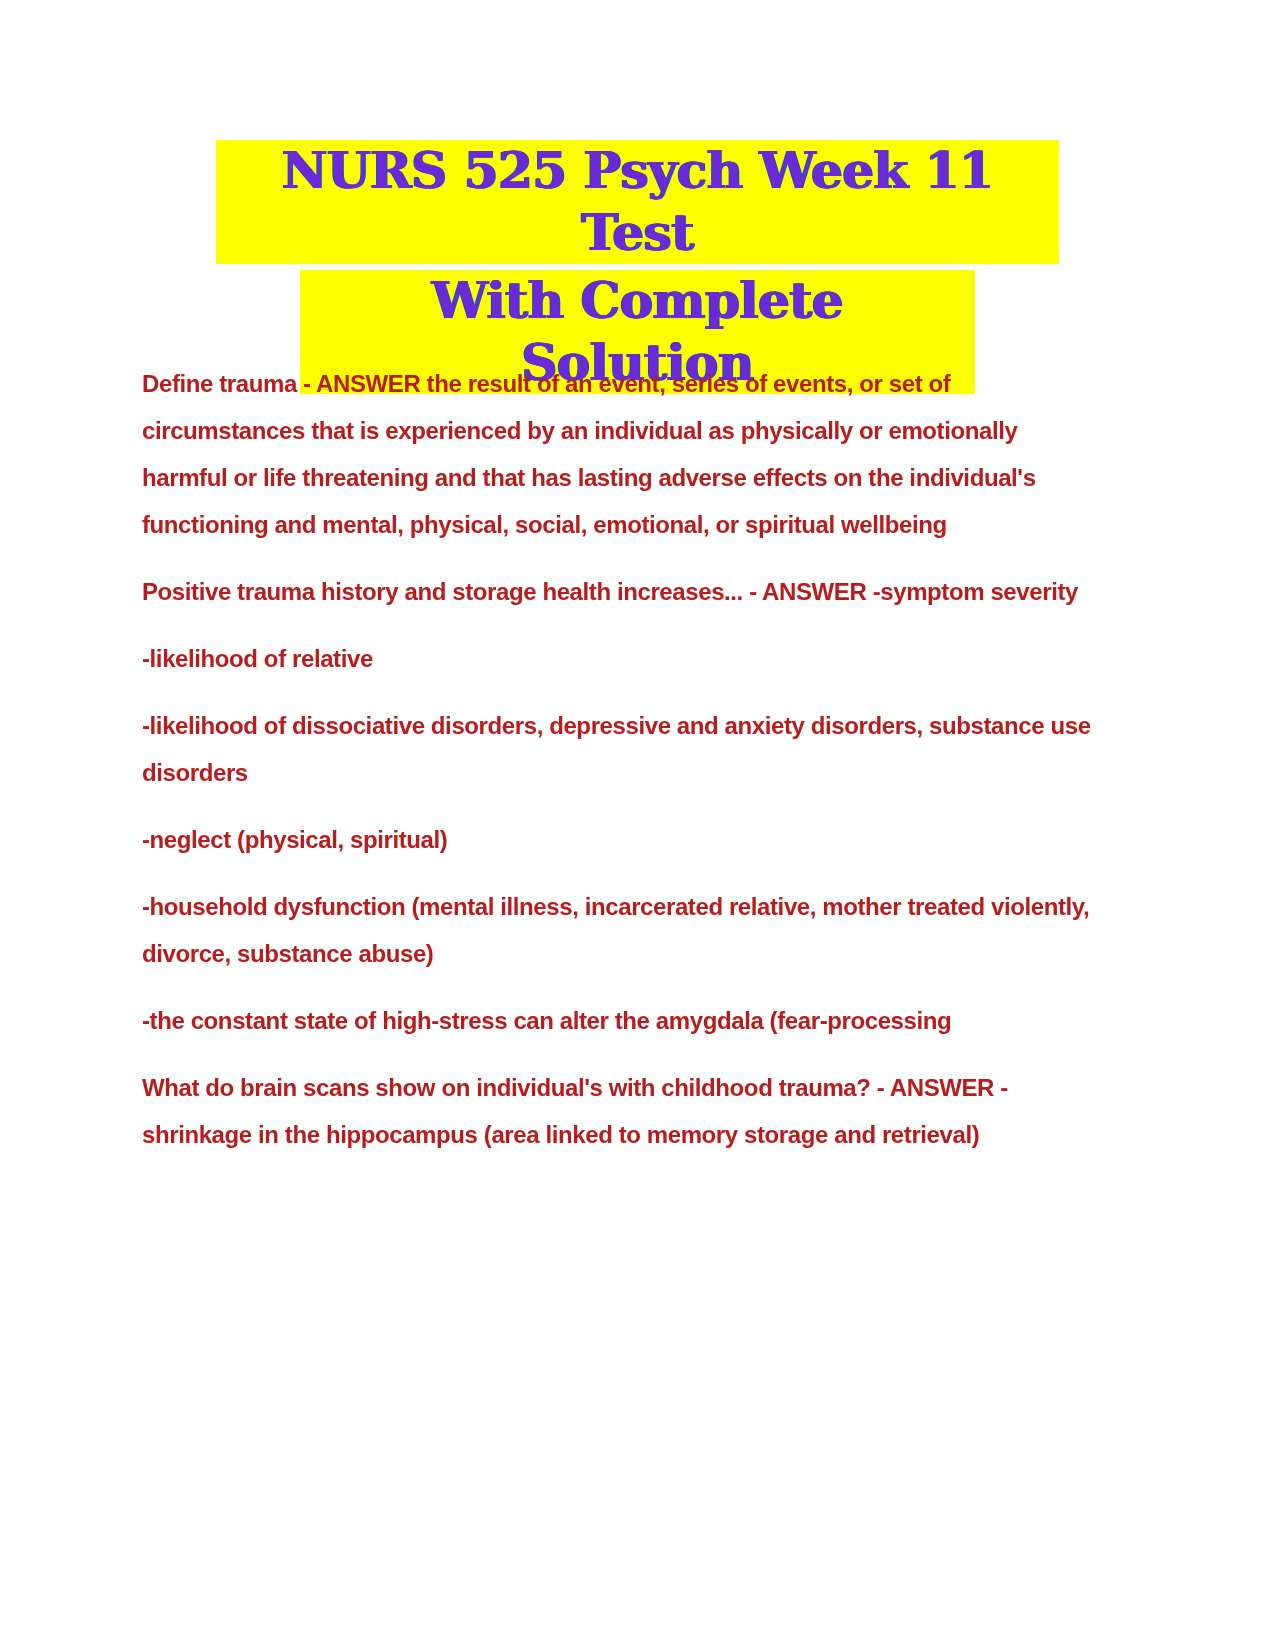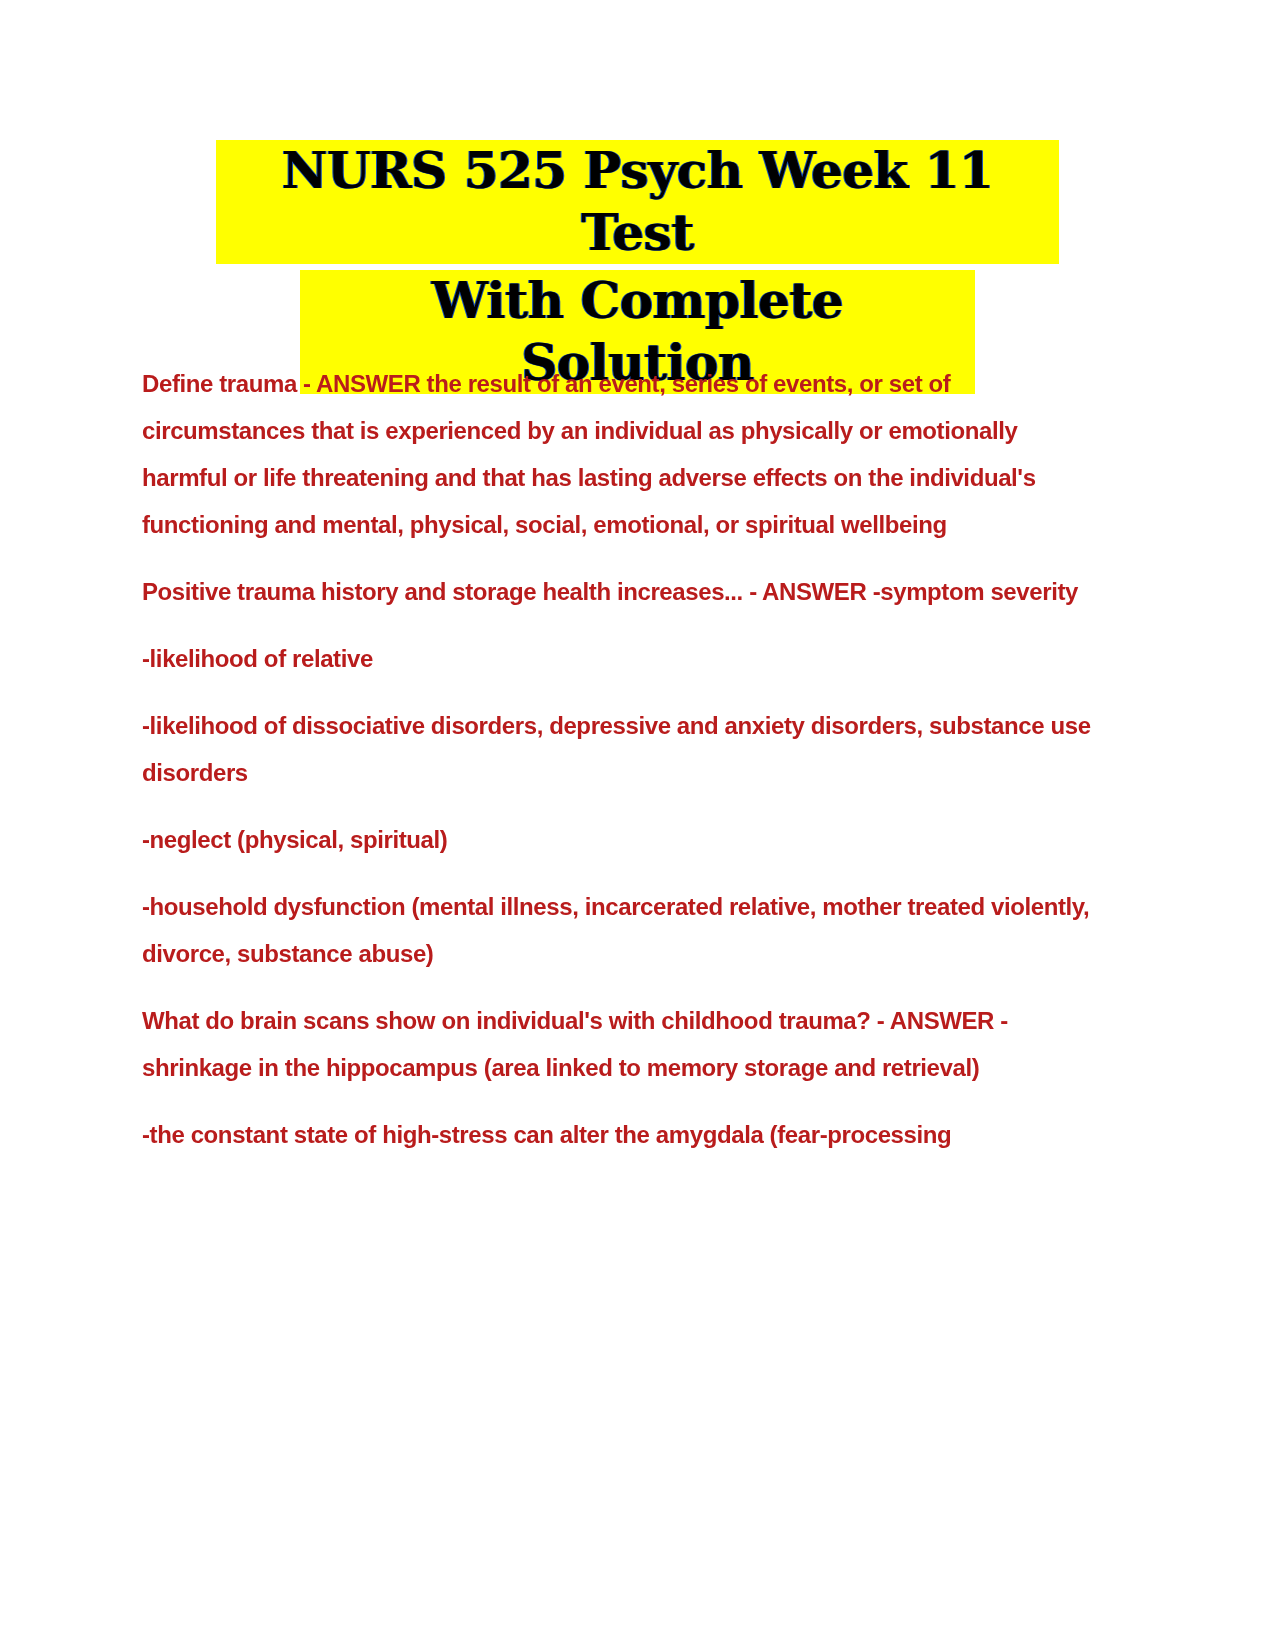--- a/index.html
+++ b/index.html
@@ -4,21 +4,21 @@
   <style>
     html, body { margin: 0; padding: 0; background: #ffffff; }
     body { width: 1275px; height: 1650px; position: relative; overflow: hidden; }
     .title-wrap {
       position: absolute; left: 0; top: 140px; width: 1275px;
       text-align: center;
     }
     .title-line {
       display: inline-block;
       background: #ffff00;
-      color: #000000;
+      color: #6d28d9;
       font-family: "DejaVu Serif", serif;
       font-weight: bold;
       font-size: 50px;
       line-height: 62px;
       padding: 0 19px;
       letter-spacing: -0.5px;
       text-shadow: 1px 0 0 #1750b8, -1px 0 0 #1750b8;
     }
     .title-line.l1 { width: 805px; }
     .title-line.l2 { width: 637px; margin-top: 6px; }
@@ -40,15 +40,15 @@
   <div><span class="title-line l2">With Complete Solution</span></div>
 </div>
 
 <div class="content">
   <p class="para">Define trauma - ANSWER the result of an event, series of events, or set of circumstances that is experienced by an individual as physically or emotionally harmful or life threatening and that has lasting adverse effects on the individual's functioning and mental, physical, social, emotional, or spiritual wellbeing</p>
   <p class="para">Positive trauma history and storage health increases... - ANSWER -symptom severity</p>
   <p class="para">-likelihood of relative</p>
   <p class="para">-likelihood of dissociative disorders, depressive and anxiety disorders, substance use disorders</p>
   <p class="para">-neglect (physical, spiritual)</p>
   <p class="para">-household dysfunction (mental illness, incarcerated relative, mother treated violently, divorce, substance abuse)</p>
+  <p class="para">-the constant state of high-stress can alter the amygdala (fear-processing</p>
   <p class="para">What do brain scans show on individual's with childhood trauma? - ANSWER -shrinkage in the hippocampus (area linked to memory storage and retrieval)</p>
-  <p class="para">-the constant state of high-stress can alter the amygdala (fear-processing</p>
 </div>
 
 </body></html>

